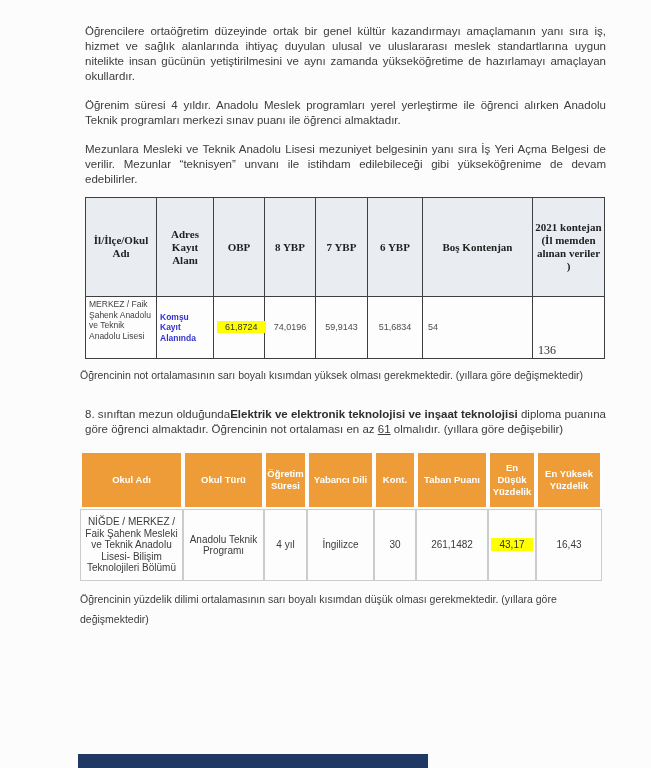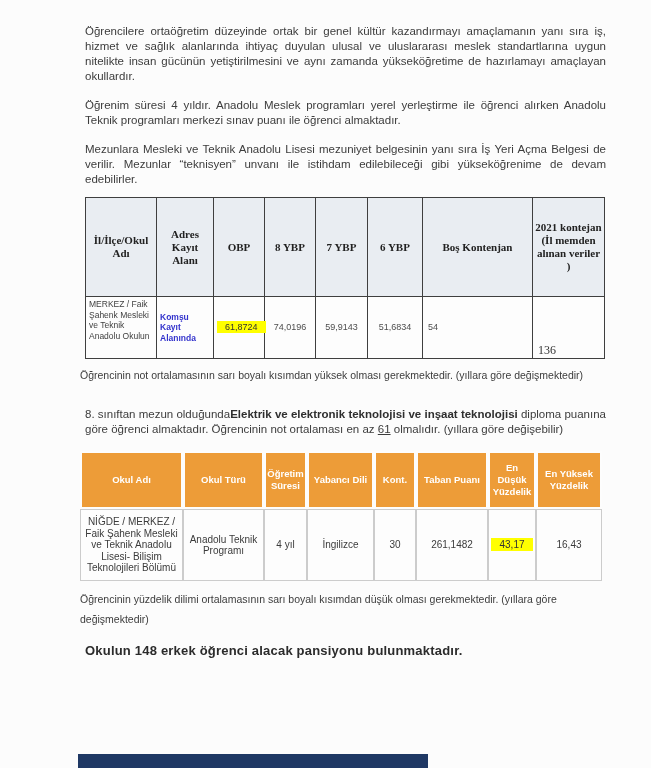--- a/index.html
+++ b/index.html
@@ -114,21 +114,21 @@
           <th>OBP</th>
           <th>8 YBP</th>
           <th>7 YBP</th>
           <th>6 YBP</th>
           <th class="pad-wide">Boş Kontenjan</th>
           <th>2021 kontejan (İl memden alınan veriler )</th>
         </tr>
       </thead>
       <tbody>
         <tr>
-          <td class="school">MERKEZ / Faik Şahenk Mesleki ve Teknik Anadolu Okulun</td>
+          <td class="school">MERKEZ / Faik Şahenk Anadolu ve Teknik Anadolu Lisesi</td>
           <td class="adres">Komşu Kayıt Alanında</td>
           <td class="num"><span class="hl">61,8724</span></td>
           <td class="num">74,0196</td>
           <td class="num">59,9143</td>
           <td class="num">51,6834</td>
           <td class="left">54</td>
           <td class="bottom-serif">136</td>
         </tr>
       </tbody>
     </table>
@@ -170,18 +170,17 @@
           <td>30</td>
           <td>261,1482</td>
           <td><span class="hl">43,17</span></td>
           <td>16,43</td>
         </tr>
       </tbody>
     </table>
 
     <p class="note last">Öğrencinin yüzdelik dilimi ortalamasının sarı boyalı kısımdan düşük olması gerekmektedir. (yıllara göre değişmektedir)</p>
 
-    <p class="bold-line">Okulun 148 erkek öğrenci alacak pansiyonu bulunmaktadır.</p>
 
   </div>
 
   <div class="bottom-bar"></div>
 </div>
 
 </body></html>

